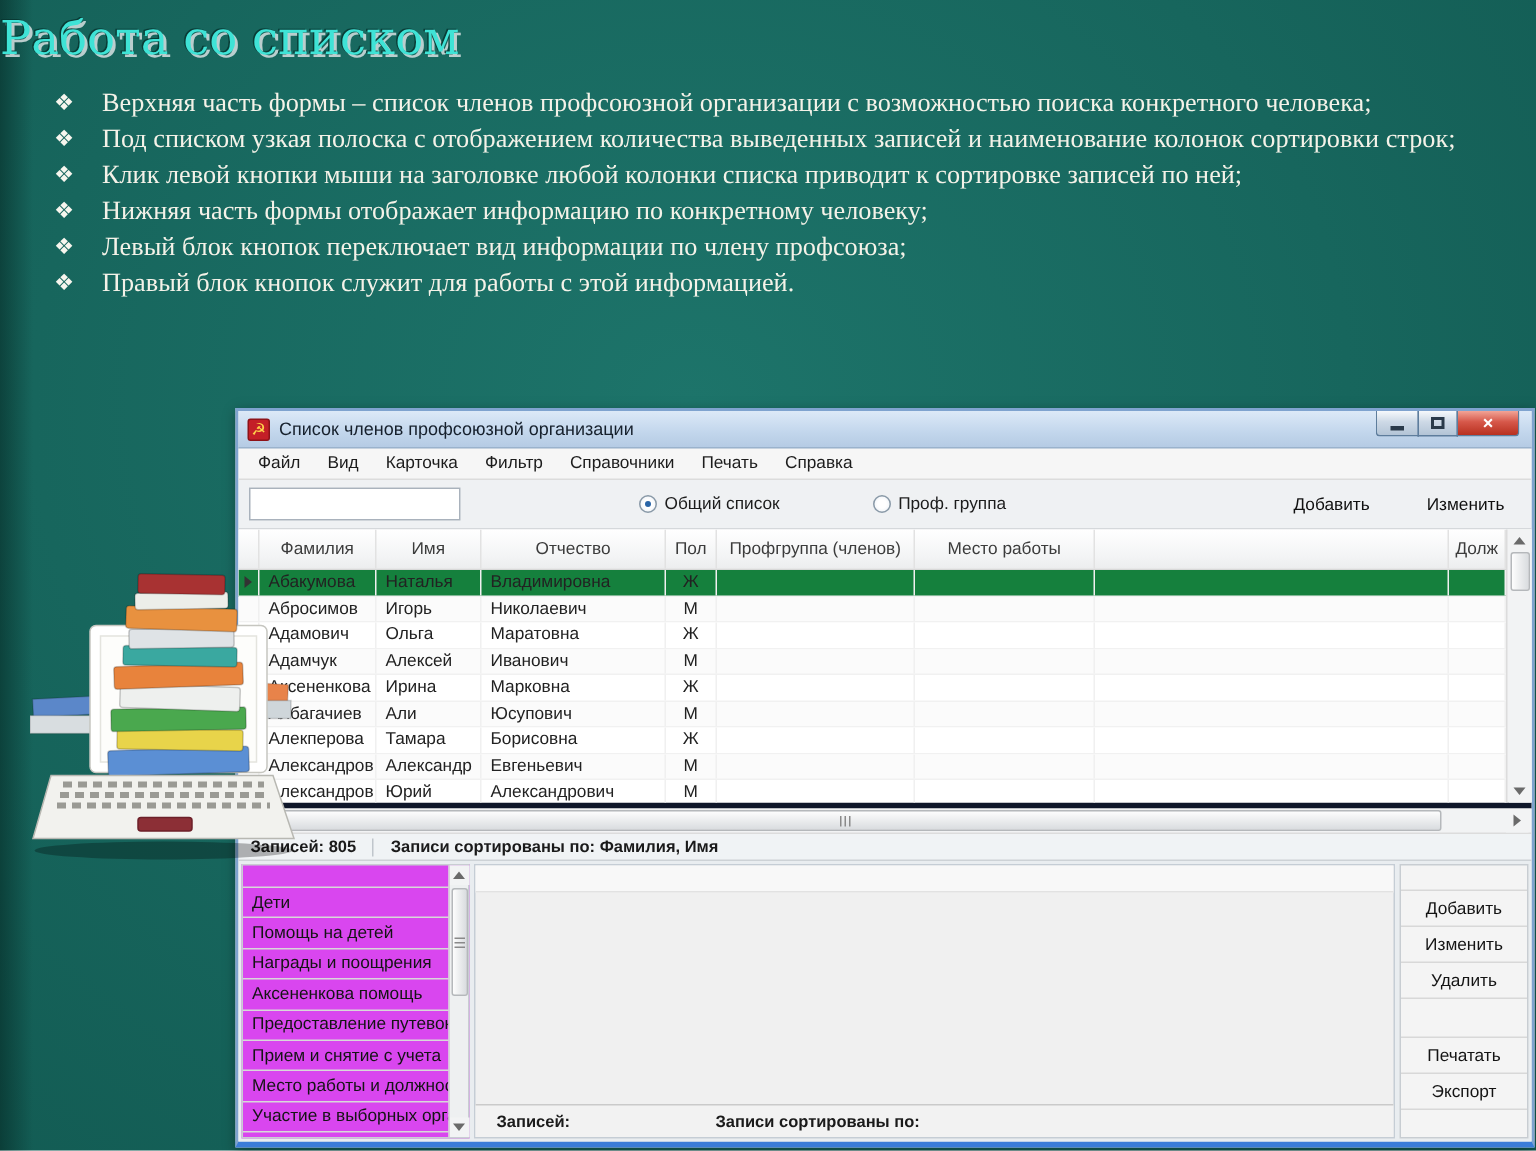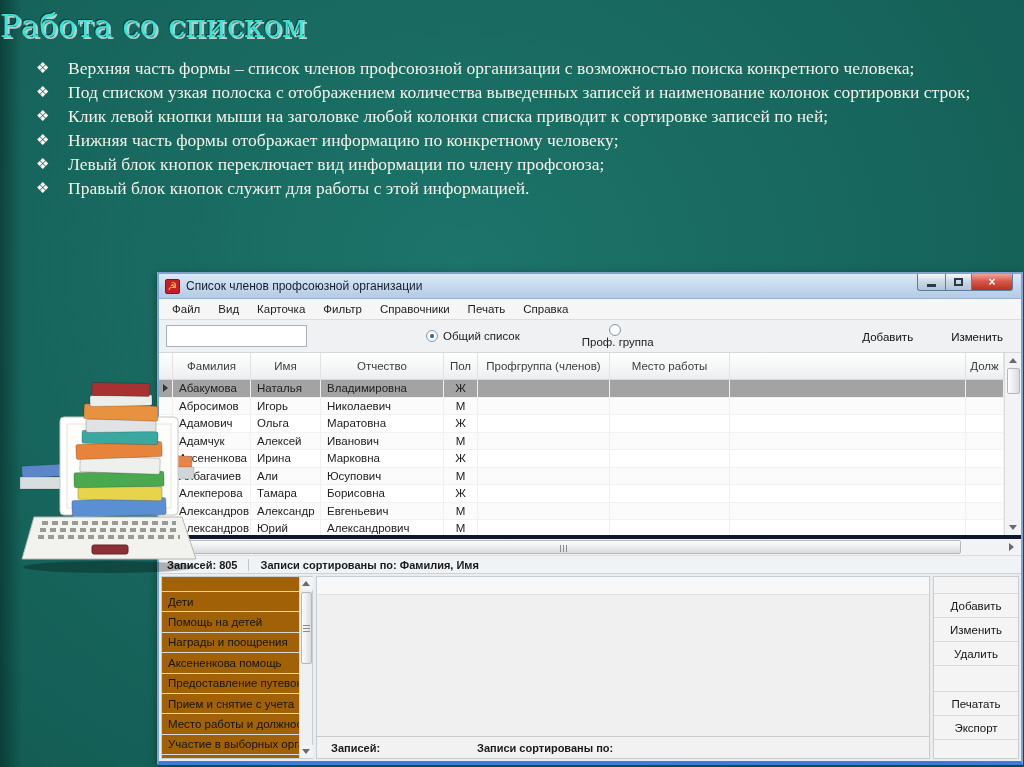--- a/index.html
+++ b/index.html
@@ -48,34 +48,34 @@
   .toolbar { height:33px; flex:none; background:#eff1f3; border-bottom:1px solid #d5d8db;
     display:flex; align-items:center; position:relative; }
   .search { position:absolute; left:7px; top:5px; width:141px; height:22px; border:1px solid #a9b2bc;
     background:#fff; font-size:12px; padding:0 4px; font-family:"Liberation Sans",sans-serif; }
   .radio { display:flex; align-items:center; font-size:11.5px; color:#1c1c1c; }
   .radio .rb { width:12px; height:12px; border-radius:50%; border:1px solid #8a9aa8;
     background:radial-gradient(#fff 40%,#e8eef4); margin-right:5px; position:relative; }
   .radio.checked .rb::after { content:""; position:absolute; left:3px; top:3px; width:4px; height:4px;
     border-radius:50%; background:#2a66a8; }
   .r1 { margin-left:267px; }
-  .r2 { margin-left:62px;flex-direction:column; }
+  .r2 { margin-left:62px; }
   .tb-actions { position:absolute; right:18px; top:0; height:33px; display:flex; align-items:center; gap:38px; }
   .tb-act { font-size:11.5px; color:#101010; }
 
   
   .tablewrap { height:186px; flex:none; position:relative; background:#fff; border-bottom:4px solid #0f172a; }
   .tgrid { position:absolute; left:0; top:0; right:17px; bottom:0; overflow:hidden; }
   .thead { display:flex; height:27px; background:linear-gradient(#ffffff,#f3f4f5 70%,#ecedee);
     border-bottom:1px solid #d8d8d8; }
   .th { font-size:11.5px; color:#3c3c3c; display:flex; align-items:center; justify-content:center;
     border-right:1px solid #e2e2e2; overflow:hidden; white-space:nowrap; }
   .trow { display:flex; height:17.5px; border-bottom:1px solid #f1f1f1; background:#fff; }
   .trow:nth-child(odd) { background:#fbfbfb; }
-  .trow.selected { background:#a3a3a3; }
+  .trow.selected { background:#15803d; }
   .td { font-size:11.5px; color:#222; display:flex; align-items:center; padding-left:6px;
     border-right:1px solid #f0f0f0; overflow:hidden; white-space:nowrap; }
   .c0 { width:14px; padding:0; justify-content:center; }
   .c1 { width:78px; } .c2 { width:70px; } .c3 { width:123px; } .c4 { width:34px; justify-content:center; padding:0; }
   .c5 { width:132px; } .c6 { width:120px; } .c7 { flex:1; } .c8 { width:38px; }
   .rowmark { width:0; height:0; border-left:5px solid #333; border-top:4px solid transparent;
     border-bottom:4px solid transparent; }
 
   .vscroll { position:absolute; right:0; top:0; bottom:0; width:17px; background:#f2f3f4; border-left:1px solid #dcdcdc;
     display:flex; flex-direction:column; align-items:center; }
@@ -96,21 +96,21 @@
 
   
   .statusbar { height:18px; flex:none; background:#f0f3f5; border-bottom:1px solid #cdd2d6;
     display:flex; align-items:center; font-size:11px; font-weight:600; color:#1a1a1a; }
   .statusbar .s1 { padding:0 10px 0 8px; }
   .statusbar .sep { width:1px; height:12px; background:#c0c6cc; }
   .statusbar .s2 { padding-left:12px; }
 
   
   .bottompanel { flex:1; background:#e9edf0; display:flex; padding:2px 2px 2px 2px; gap:3px; }
-  .cats { width:152px; background:#a16207; border:1px solid #c8cdd2; position:relative; }
+  .cats { width:152px; background:#d946ef; border:1px solid #c8cdd2; position:relative; }
   .catlist { position:absolute; left:0; top:0; right:13px; bottom:0; }
   .catempty { height:15px; border-bottom:1px solid #d8d8d8; }
   .cat { height:20.4px; border-bottom:1px solid #d8d8d8; font-size:11.5px; color:#141414;
     display:flex; align-items:center; padding-left:6px; white-space:nowrap; overflow:hidden; }
   .catscroll { position:absolute; right:0; top:0; bottom:0; width:13px; background:#eef0f1;
     border-left:1px solid #d5d5d5; display:flex; flex-direction:column; align-items:center; }
   .cthumb { width:11px; flex:none; height:72px; margin-top:2px; background:linear-gradient(90deg,#fdfdfd,#d9dcdf);
     border:1px solid #b5b8bb; border-radius:2px; display:flex; flex-direction:column; align-items:center;
     justify-content:center; gap:2px; }
   .cthumb i { width:7px; height:1px; background:#8a8a8a; display:block; }

